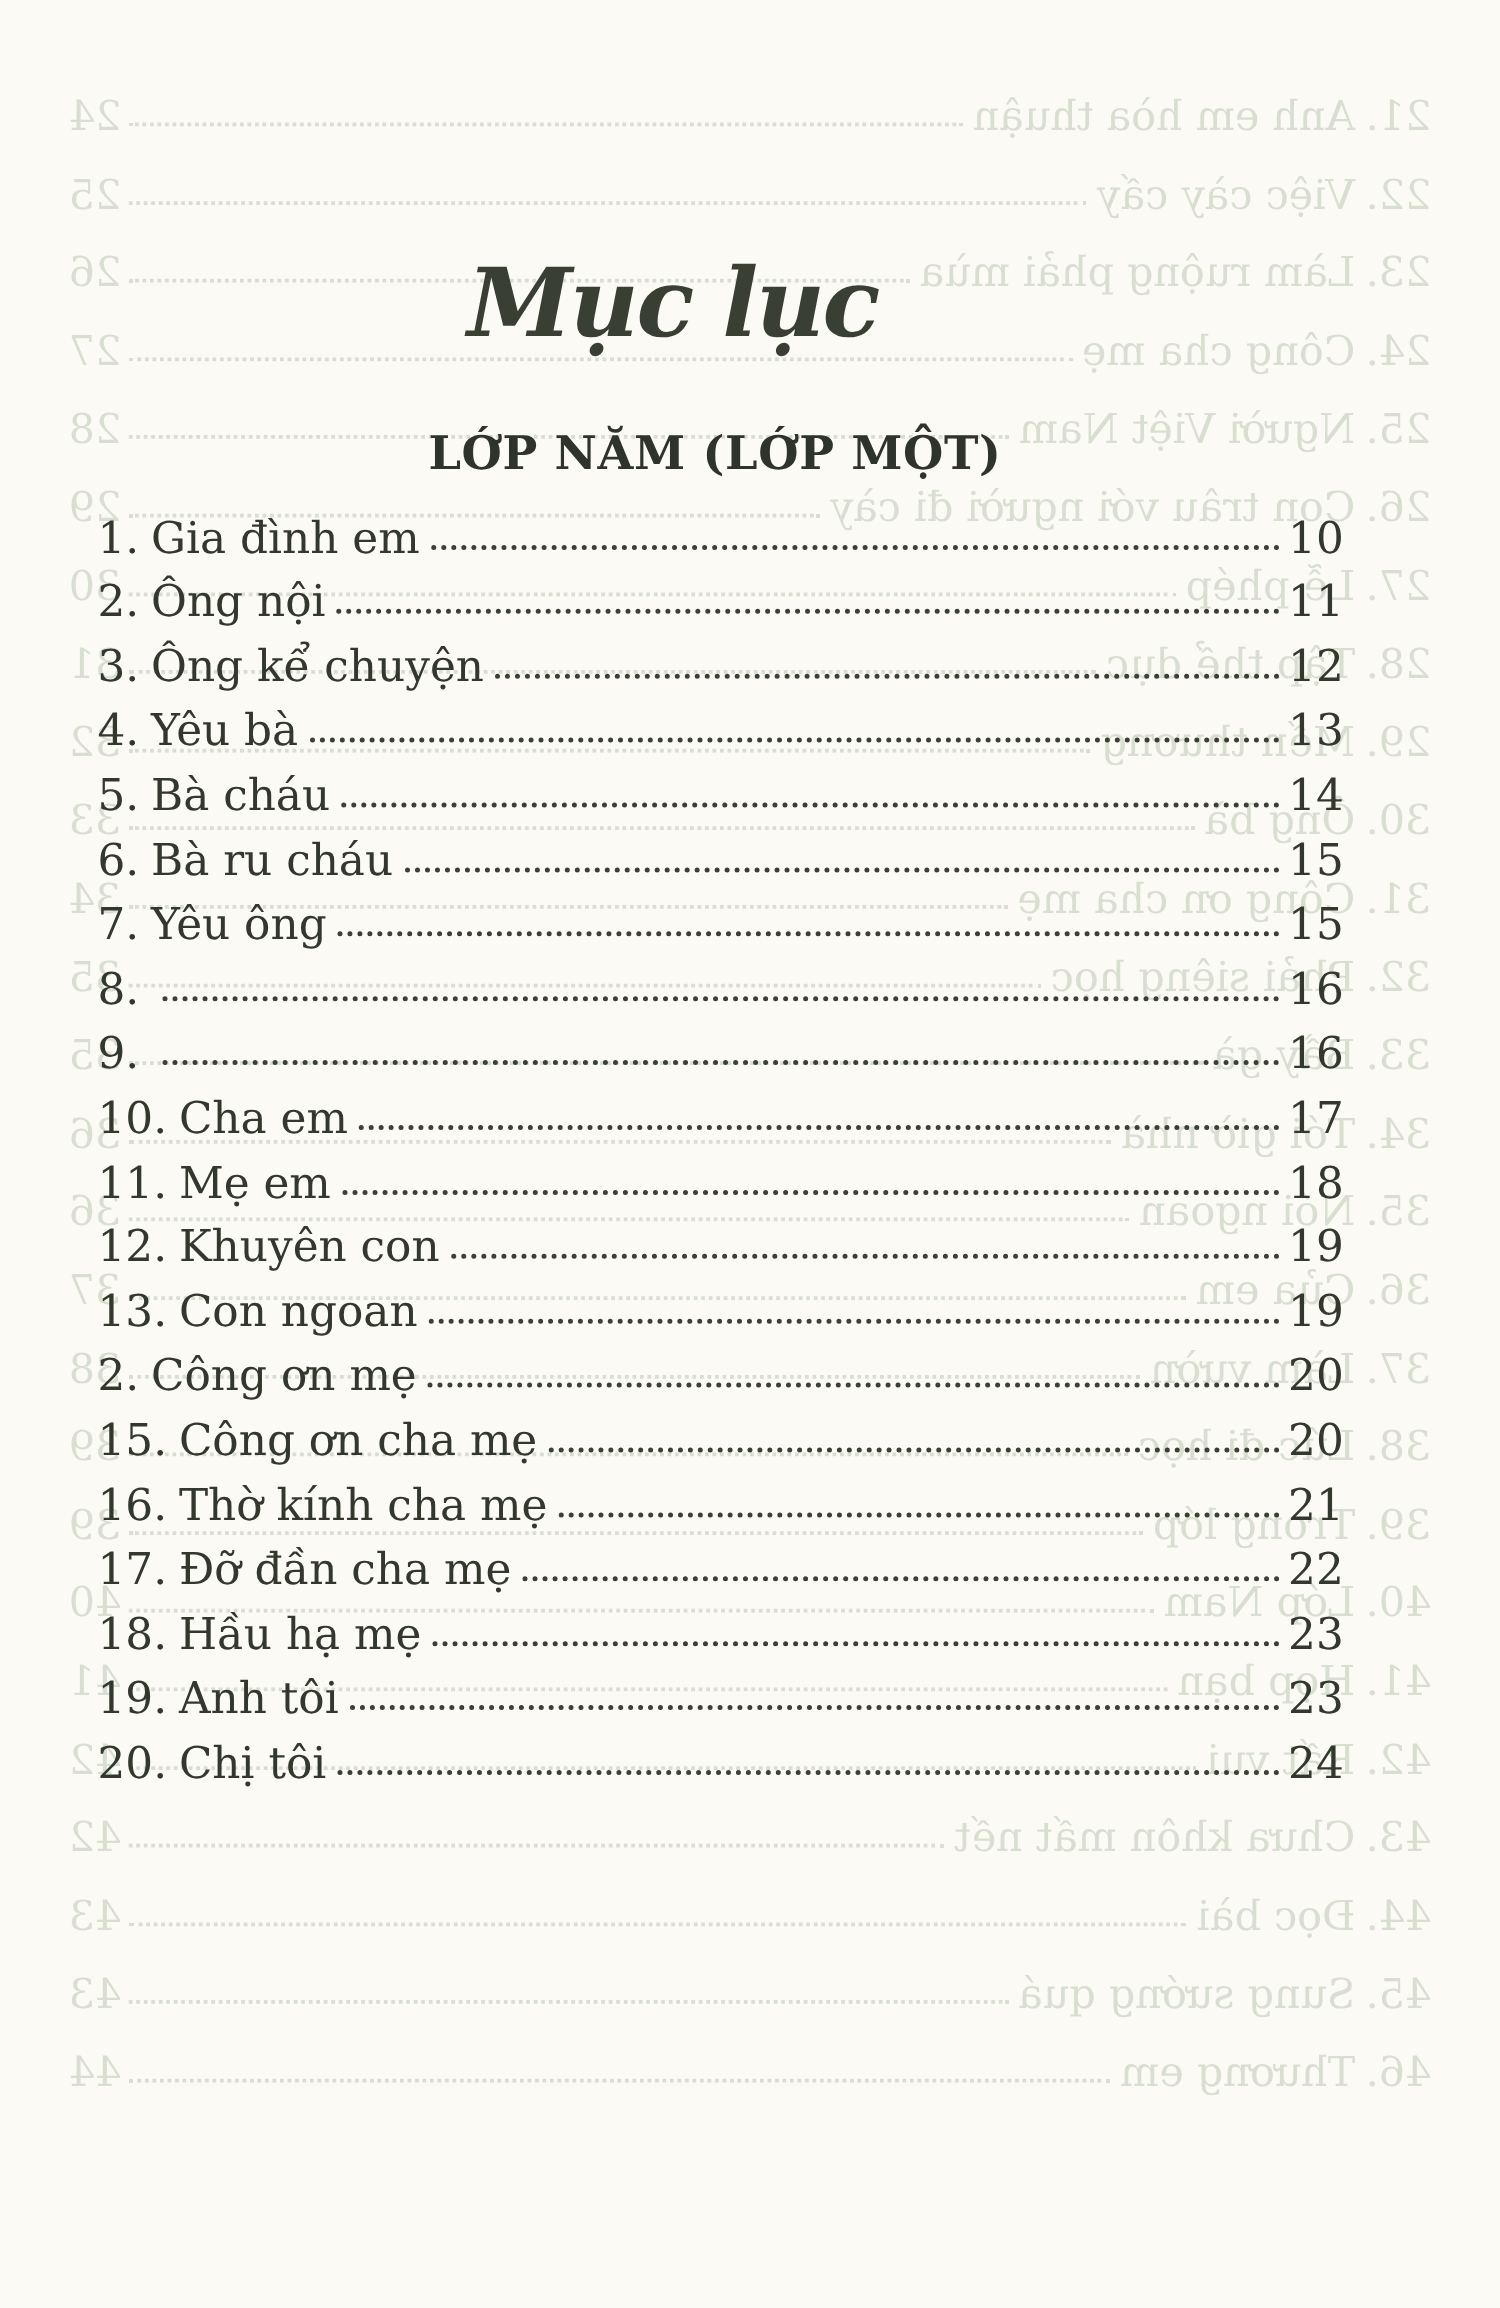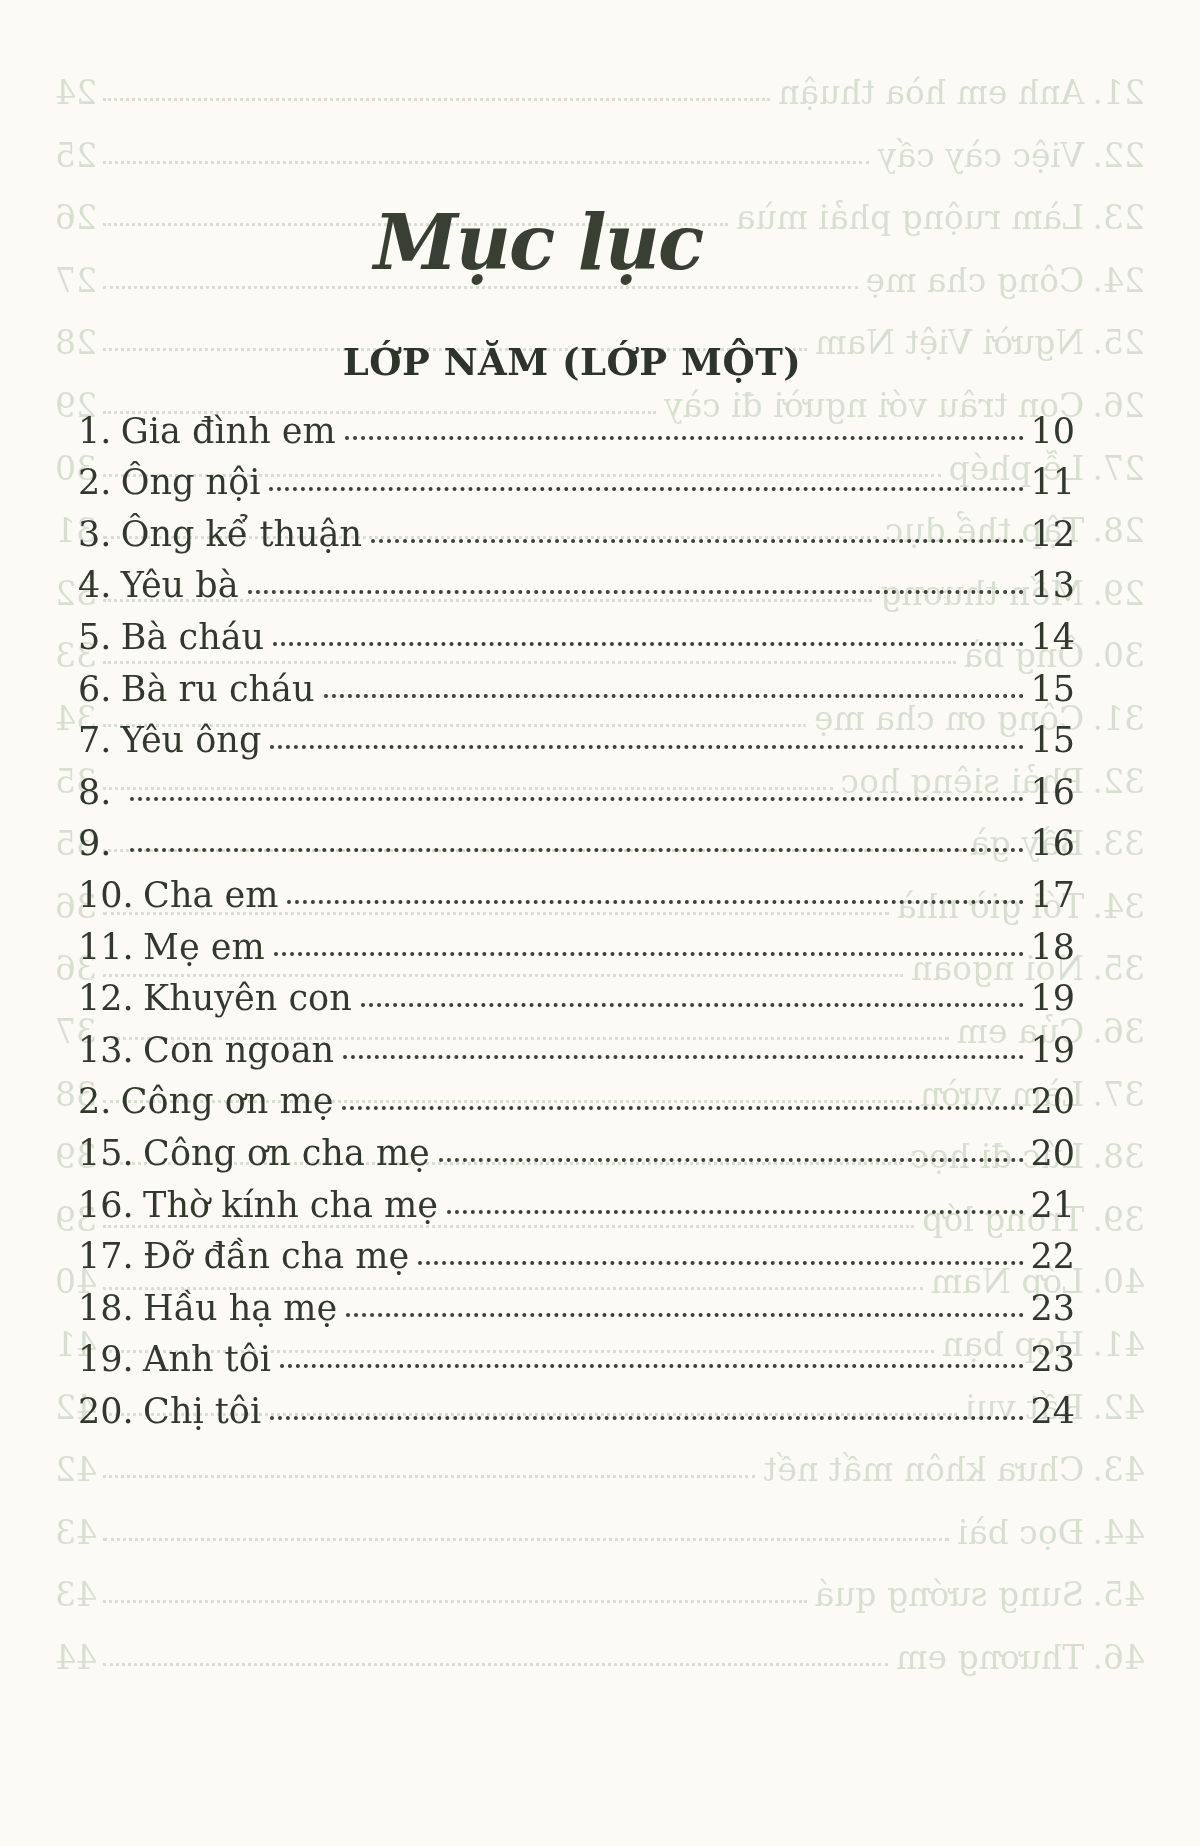--- a/index.html
+++ b/index.html
@@ -243,21 +243,21 @@
         <span class="num">10</span>
       </li>
       <li class="row">
         <span class="no">2.</span>
         <span class="t">Ông nội</span>
         <span class="leader"></span>
         <span class="num">11</span>
       </li>
       <li class="row">
         <span class="no">3.</span>
-        <span class="t">Ông kể thuận</span>
+        <span class="t">Ông kể chuyện</span>
         <span class="leader"></span>
         <span class="num">12</span>
       </li>
       <li class="row">
         <span class="no">4.</span>
         <span class="t">Yêu bà</span>
         <span class="leader"></span>
         <span class="num">13</span>
       </li>
       <li class="row">

